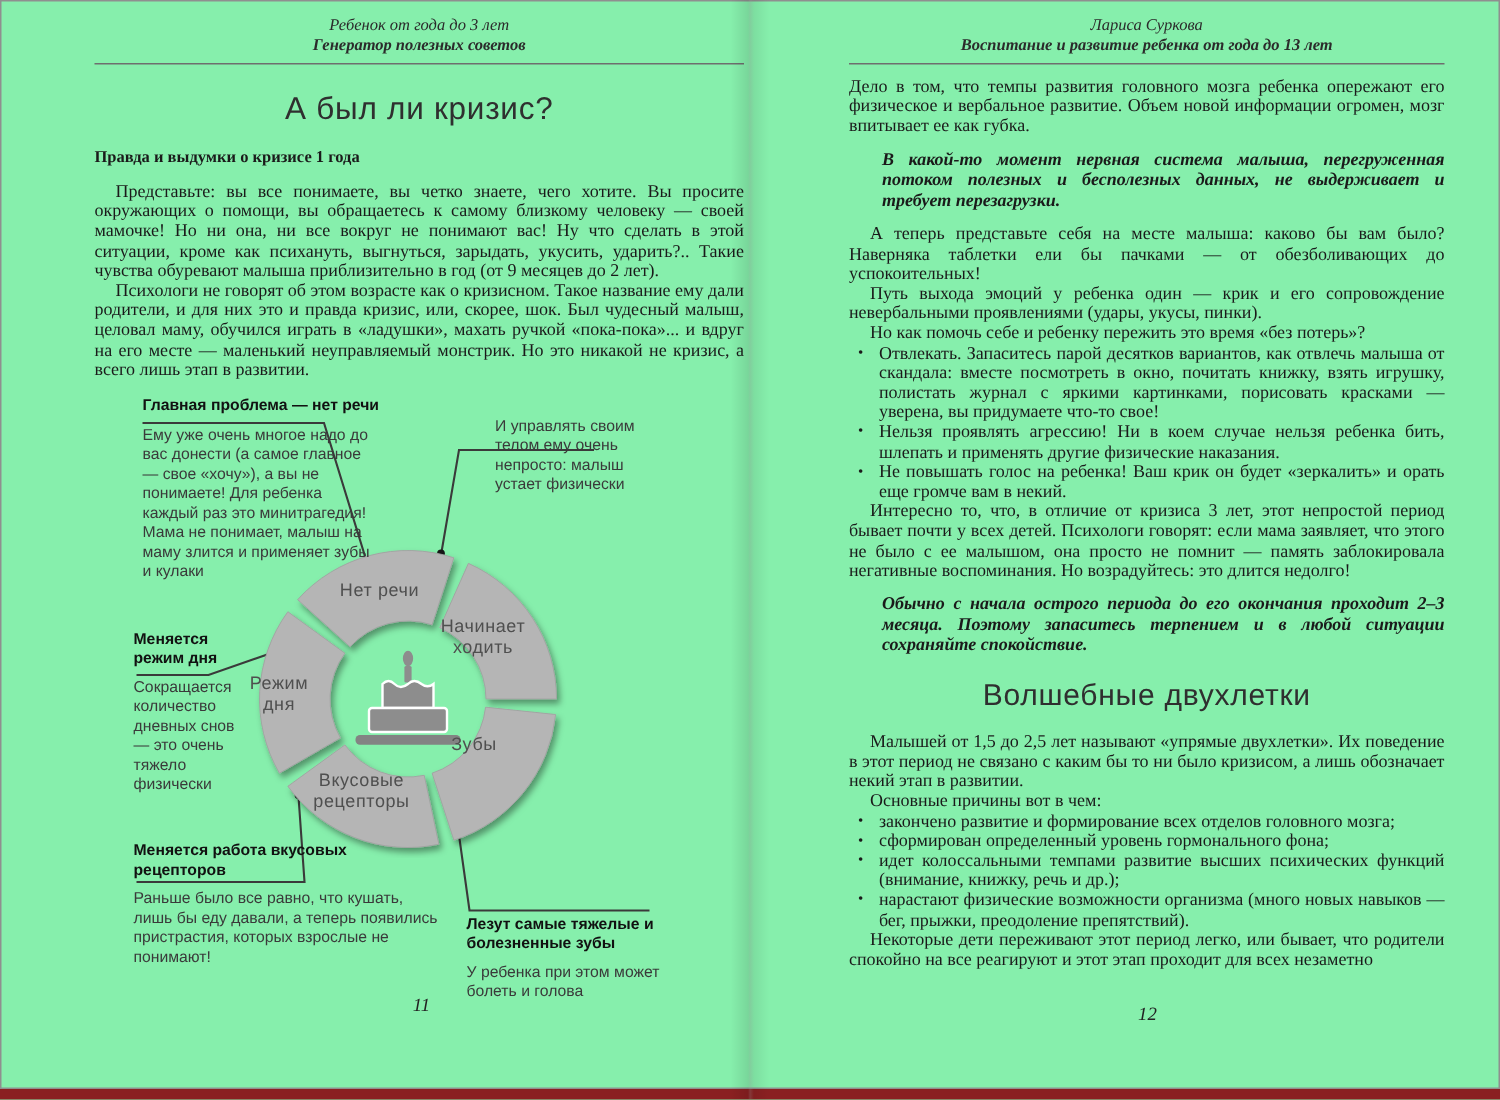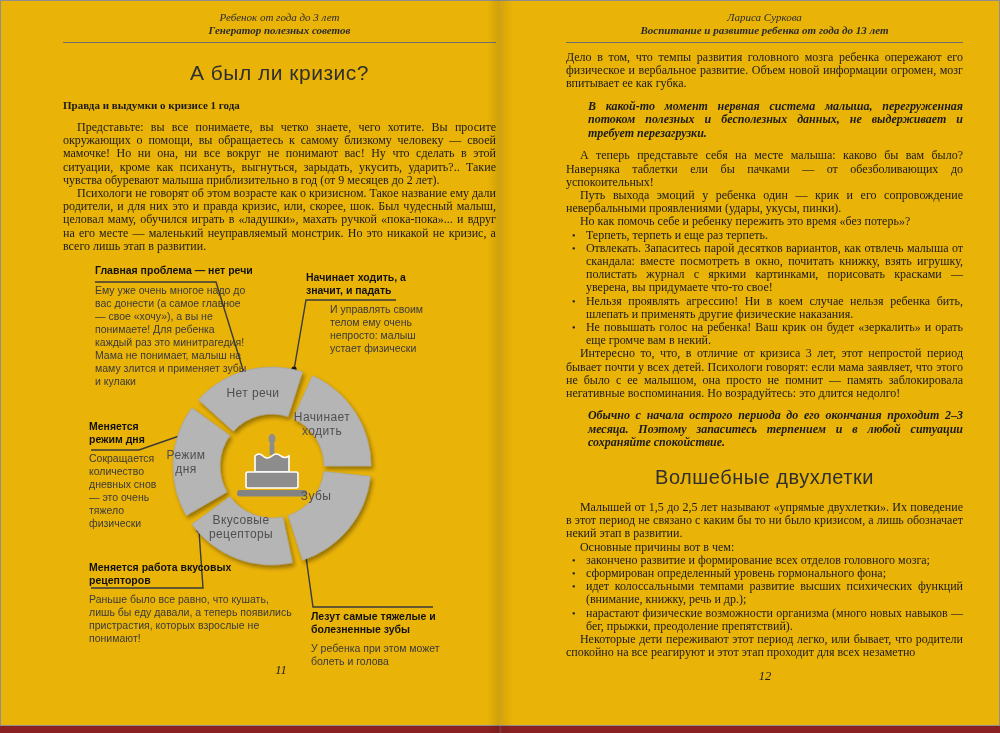--- a/index.html
+++ b/index.html
@@ -3,21 +3,21 @@
 <meta charset="utf-8">
 <style>
   html,body{margin:0;padding:0;}
   body{
     width:1000px;height:733px;position:relative;overflow:hidden;
     background:#8a2021;
     font-family:"Liberation Serif", serif;
   }
   .sheet{
     position:absolute;left:0;top:0;right:0;bottom:7px;
-    background:#eab308;border:1px solid #8f8f8f;box-sizing:border-box;
+    background:#86efac;border:1px solid #8f8f8f;box-sizing:border-box;
     display:flex;
   }
   .gutter-shadow{
     position:absolute;top:0;bottom:0;left:487px;width:26px;
     background:linear-gradient(to right, rgba(0,0,0,0) 0%, rgba(0,0,0,0.10) 45%, rgba(120,120,120,0.28) 50%, rgba(0,0,0,0.07) 60%, rgba(0,0,0,0) 100%);
     pointer-events:none;
   }
   .page{position:relative;width:500px;box-sizing:border-box;color:#1a1a1a;}
   .page.left{padding:10px 4px 0 62px;}
   .page.right{padding:10px 36px 0 66px;}
@@ -153,21 +153,20 @@
         <div class="wlabel" style="left:75px;top:167px;">рецепторы</div>
         <div class="wlabel" style="left:20px;top:88px;">Режим</div>
         <div class="wlabel" style="left:20px;top:102px;">дня</div>
       </div>
 
       <div class="callout co1">
         <div class="co-head">Главная проблема — нет речи</div>
         <div class="co-body">Ему уже очень многое надо до вас донести (а самое главное — свое «хочу»), а вы не понимаете! Для ребенка каждый раз это минитрагедия! Мама не понимает, малыш на маму злится и применяет зубы и кулаки</div>
       </div>
       <div class="callout co2">
-        <div class="co-head">Начинает ходить, а значит, и падать</div>
         <div class="co-body">И управлять своим телом ему очень непросто: малыш устает физически</div>
       </div>
       <div class="callout co3">
         <div class="co-head">Меняется режим дня</div>
         <div class="co-body">Сокращается количество дневных снов — это очень тяжело физически</div>
       </div>
       <div class="callout co4">
         <div class="co-head">Меняется работа вкусовых рецепторов</div>
         <div class="co-body">Раньше было все равно, что кушать, лишь бы еду давали, а теперь появились пристрастия, которых взрослые не понимают!</div>
       </div>
@@ -186,21 +185,20 @@
       <div class="rh2">Воспитание и развитие ребенка от года до 13 лет</div>
       <hr class="head-rule">
     </div>
 
     <p class="body-par" style="text-indent:0;margin-top:8px;">Дело в том, что темпы развития головного мозга ребенка опережают его физическое и вербальное развитие. Объем новой информации огромен, мозг впитывает ее как губка.</p>
     <p class="quote">В какой-то момент нервная система малыша, перегруженная потоком полезных и бесполезных данных, не выдерживает и требует перезагрузки.</p>
     <p class="body-par">А теперь представьте себя на месте малыша: каково бы вам было? Наверняка таблетки ели бы пачками — от обезболивающих до успокоительных!</p>
     <p class="body-par">Путь выхода эмоций у ребенка один — крик и его сопровождение невербальными проявлениями (удары, укусы, пинки).</p>
     <p class="body-par">Но как помочь себе и ребенку пережить это время «без потерь»?</p>
     <ul class="dotlist">
-      <li>Терпеть, терпеть и еще раз терпеть.</li>
       <li>Отвлекать. Запаситесь парой десятков вариантов, как отвлечь малыша от скандала: вместе посмотреть в окно, почитать книжку, взять игрушку, полистать журнал с яркими картинками, порисовать красками — уверена, вы придумаете что-то свое!</li>
       <li>Нельзя проявлять агрессию! Ни в коем случае нельзя ребенка бить, шлепать и применять другие физические наказания.</li>
       <li>Не повышать голос на ребенка! Ваш крик он будет «зеркалить» и орать еще громче вам в некий.</li>
     </ul>
     <p class="body-par">Интересно то, что, в отличие от кризиса 3 лет, этот непростой период бывает почти у всех детей. Психологи говорят: если мама заявляет, что этого не было с ее малышом, она просто не помнит — память заблокировала негативные воспоминания. Но возрадуйтесь: это длится недолго!</p>
     <p class="quote">Обычно с начала острого периода до его окончания проходит 2–3 месяца. Поэтому запаситесь терпением и в любой ситуации сохраняйте спокойствие.</p>
 
     <h2 class="section-title">Волшебные двухлетки</h2>
 
     <p class="body-par">Малышей от 1,5 до 2,5 лет называют «упрямые двухлетки». Их поведение в этот период не связано с каким бы то ни было кризисом, а лишь обозначает некий этап в развитии.</p>

